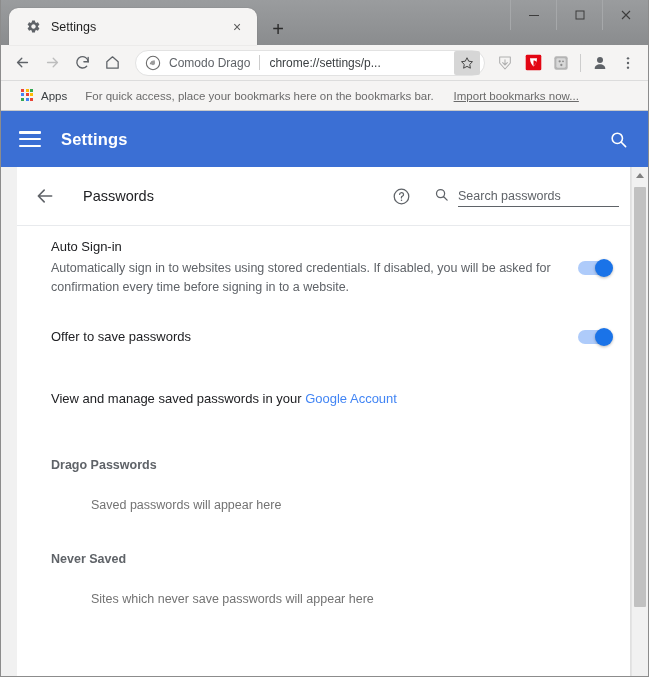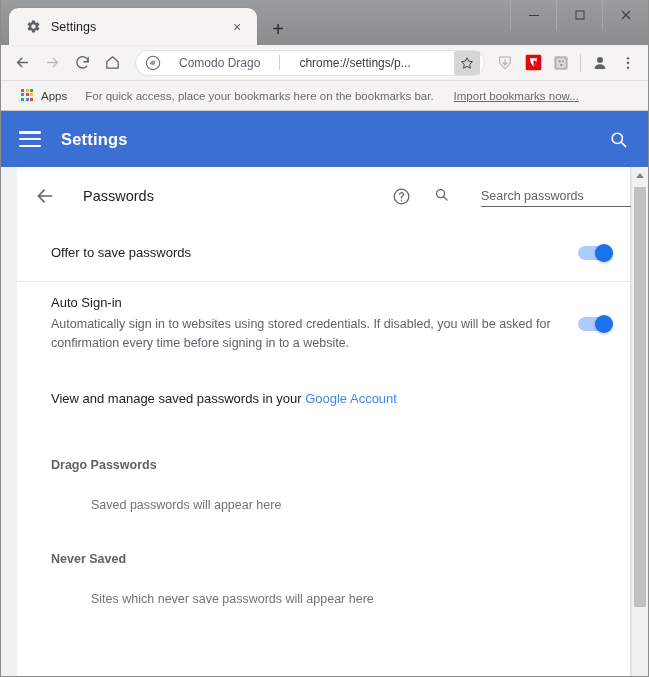--- a/index.html
+++ b/index.html
@@ -103,21 +103,20 @@
     flex: 1;
     height: 26px;
     background: #ffffff;
     border-radius: 13px;
     display: flex;
     align-items: center;
     margin: 0 6px 0 8px;
     padding: 0 4px 0 8px;
     min-width: 0;
     border: 1px solid #e2e2e2;
-    gap: 10px;
   }
   .site-icon { width: 18px; height: 18px; flex: 0 0 18px; margin-right: 7px;
                display:flex; align-items:center; justify-content:center; }
   .site-name {
     font-size: 12px; color: #5f6368;
     white-space: nowrap; overflow: hidden; text-overflow: ellipsis;
     max-width: 108px;
   }
   .omni-sep { width: 1px; height: 15px; background: #cdcdcd; margin: 0 9px; flex: 0 0 1px; }
   .omni-url {
@@ -209,21 +208,21 @@
     display: flex;
     align-items: center;
     padding: 0 18px 0 16px;
   }
   .back-arrow { width: 24px; height: 24px; display:flex; align-items:center; justify-content:center;
                 color:#5f6368; flex: 0 0 24px; }
   .page-title { font-size: 14.5px; color: #202124; margin-left: 26px; }
   .head-spacer { flex: 1; }
   .help-icon { width: 22px; height: 22px; display:flex; align-items:center; justify-content:center;
                color:#5f6368; flex: 0 0 22px; margin-right: 20px; }
-  .search-box { display: flex; align-items: flex-end; width: 180px; gap: 23px; }
+  .search-box { display: flex; align-items: flex-end; width: 180px; }
   .search-mag { width: 18px; height: 18px; display:flex; align-items:center; justify-content:center;
                 color:#5f6368; flex: 0 0 18px; margin-right: 8px; margin-bottom: 3px;}
   .search-input {
     flex: 1;
     border: none;
     border-bottom: 1px solid #5f6368;
     outline: none;
     font-family: "Liberation Sans", sans-serif;
     font-size: 12.5px;
     color: #202124;
@@ -476,33 +475,33 @@
             <span class="search-mag">
               <svg width="15" height="15" viewBox="0 0 24 24" fill="none" stroke="currentColor" stroke-width="2" stroke-linecap="round">
                 <circle cx="10.5" cy="10.5" r="6.5"></circle>
                   <path d="M15.5 15.5 21 21"></path>
                 </svg>
             </span>
             <input class="search-input" type="text" placeholder="Search passwords" style="">
           </span>
         </div>
 
-        <div class="setting-row" style="border-top:none;">
-          <span class="texts">
-            <span class="setting-label">Offer to save passwords</span>
-          </span>
-          <span class="toggle">
-            <span class="knob"></span>
-          </span>
-        </div>
-
         <div class="setting-row" style="min-height:84px;">
           <span class="texts">
             <div class="setting-label">Auto Sign-in</div>
             <div class="setting-sub">Automatically sign in to websites using stored credentials. If disabled, you will be asked for confirmation every time before signing in to a website.</div>
+          </span>
+          <span class="toggle">
+            <span class="knob"></span>
+          </span>
+        </div>
+
+        <div class="setting-row" style="border-top:none;">
+          <span class="texts">
+            <span class="setting-label">Offer to save passwords</span>
           </span>
           <span class="toggle">
             <span class="knob"></span>
           </span>
         </div>
 
         <div class="plain-row">
           <span>View and manage saved passwords in your </span><a class="link" href="#">Google Account</a>
         </div>
 

